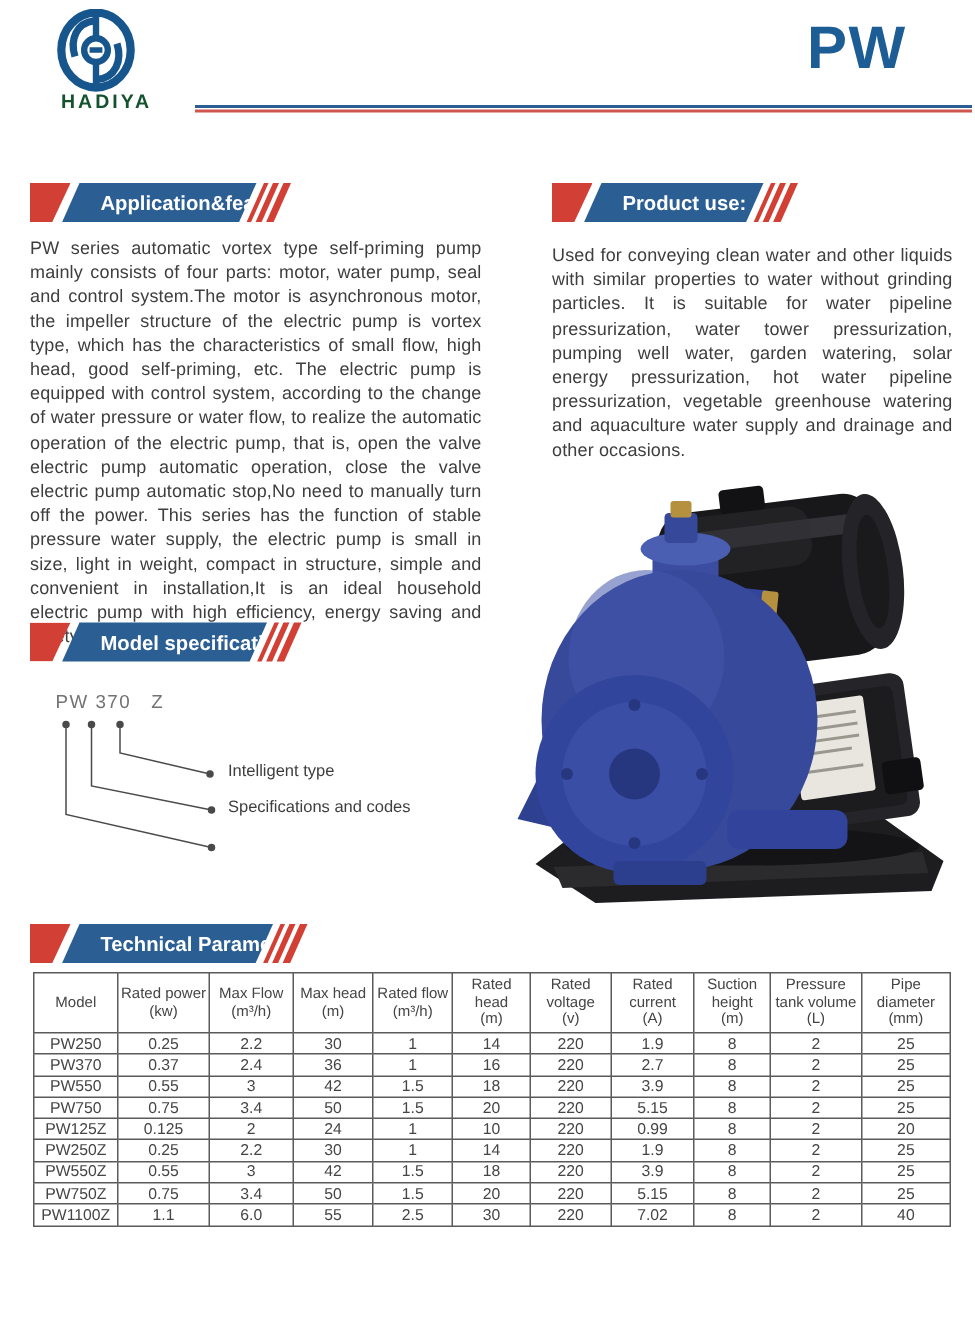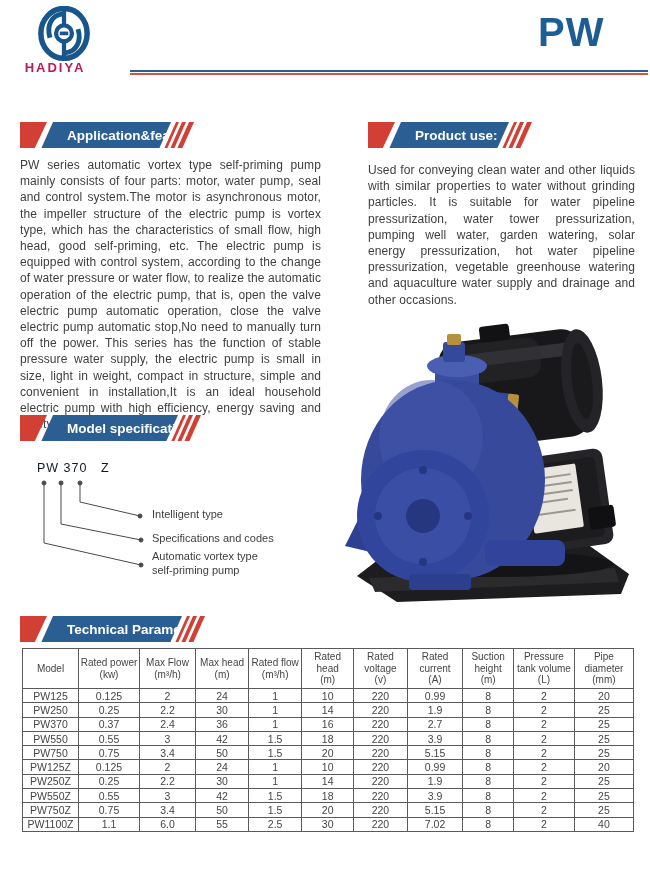--- a/index.html
+++ b/index.html
@@ -4,22 +4,22 @@
 <style>
   html,body{margin:0;padding:0;background:#888;}
   *{box-sizing:border-box;}
   .page{
     position:relative;width:650px;height:878px;margin:0 auto;background:#ffffff;
     font-family:"Liberation Sans",sans-serif;overflow:hidden;
   }
   
   .logo-svg{position:absolute;left:33px;top:6px;width:62px;height:56px;}
   .logo-word{
-    position:absolute;left:12px;top:60px;width:86px;text-align:center;
-    font-size:13px;font-weight:bold;letter-spacing:2px;color:#be185d;
+    position:absolute;left:28px;top:60px;width:86px;text-align:center;
+    font-size:13px;font-weight:bold;letter-spacing:2px;color:#14532d;
   }
   .series-title{
     position:absolute;left:538px;top:10px;font-size:40px;font-weight:bold;
     color:#1d5d95;letter-spacing:1px;
   }
   .head-rule{position:absolute;left:130px;top:70px;width:518px;}
   .head-rule .b{height:2px;background:#2b5f94;}
   .head-rule .g{height:1px;background:#ffffff;}
   .head-rule .r{height:2px;background:#cf564e;}
   
@@ -46,21 +46,21 @@
   .banner .s3{right:1px;width:5px;}
   
   .para{
     position:absolute;font-size:12px;line-height:16.2px;color:#3e3e3e;
     text-align:justify;letter-spacing:0.1px;
   }
   .para-app{left:20px;top:157px;width:301px;}
   .para-use{left:368px;top:162px;width:267px;}
   
   .model-code{
-    position:absolute;left:37px;top:461px;font-size:12.5px;color:#0f172a;
+    position:absolute;left:37px;top:461px;font-size:12.5px;color:#737373;
     white-space:pre;letter-spacing:1px;
   }
   .spec-svg{position:absolute;left:20px;top:455px;width:300px;height:145px;}
   .callout{
     position:absolute;left:152px;font-size:11px;color:#3e3e3e;
     white-space:pre-line;line-height:14px;
   }
   .co-1{top:507px;}
   .co-2{top:531px;}
   .co-3{top:549px;}
@@ -158,22 +158,20 @@
       <polyline points="60,30 60,47 120,61" fill="none"></polyline>
       <circle cx="120" cy="61" r="2"></circle>
       <polyline points="41,30 41,69 121,85" fill="none"></polyline>
       <circle cx="121" cy="85" r="2"></circle>
       <polyline points="24,30 24,88 121,110" fill="none"></polyline>
       <circle cx="121" cy="110" r="2"></circle>
     </g>
   </svg>
   <div class="callout co-1">Intelligent type</div>
   <div class="callout co-2">Specifications and codes</div>
-  <div class="callout co-3">Automatic vortex type
-self-priming pump</div>
 
   <svg class="pump-svg" viewBox="0 0 305 295">
 
     <path d="M48 238 L252 226 L294 256 L286 276 L62 284 L22 258 Z" fill="#1d1d20"></path>
     <path d="M34 260 L280 250 L284 264 L40 274 Z" fill="#2b2b2e"></path>
     <ellipse cx="160" cy="246" rx="118" ry="13" fill="#141417"></ellipse>
 
     <g transform="rotate(-7 190 75)">
       <rect x="108" y="16" width="144" height="108" rx="20" fill="#18181a"></rect>
       <rect x="110" y="30" width="138" height="13" rx="6" fill="#46464b" opacity="0.6"></rect>
@@ -274,33 +272,20 @@
             <span class="cl">(L)</span>
           </th>
           <th>
             <span class="cl">Pipe diameter</span>
             <span class="cl">(mm)</span>
           </th>
         </tr>
     </thead>
     <tbody>
         <tr>
-          <td>PW125</td>
-          <td>0.125</td>
-          <td>2</td>
-          <td>24</td>
-          <td>1</td>
-          <td>10</td>
-          <td>220</td>
-          <td>0.99</td>
-          <td>8</td>
-          <td>2</td>
-          <td>20</td>
-        </tr>
-        <tr>
           <td>PW250</td>
           <td>0.25</td>
           <td>2.2</td>
           <td>30</td>
           <td>1</td>
           <td>14</td>
           <td>220</td>
           <td>1.9</td>
           <td>8</td>
           <td>2</td>

